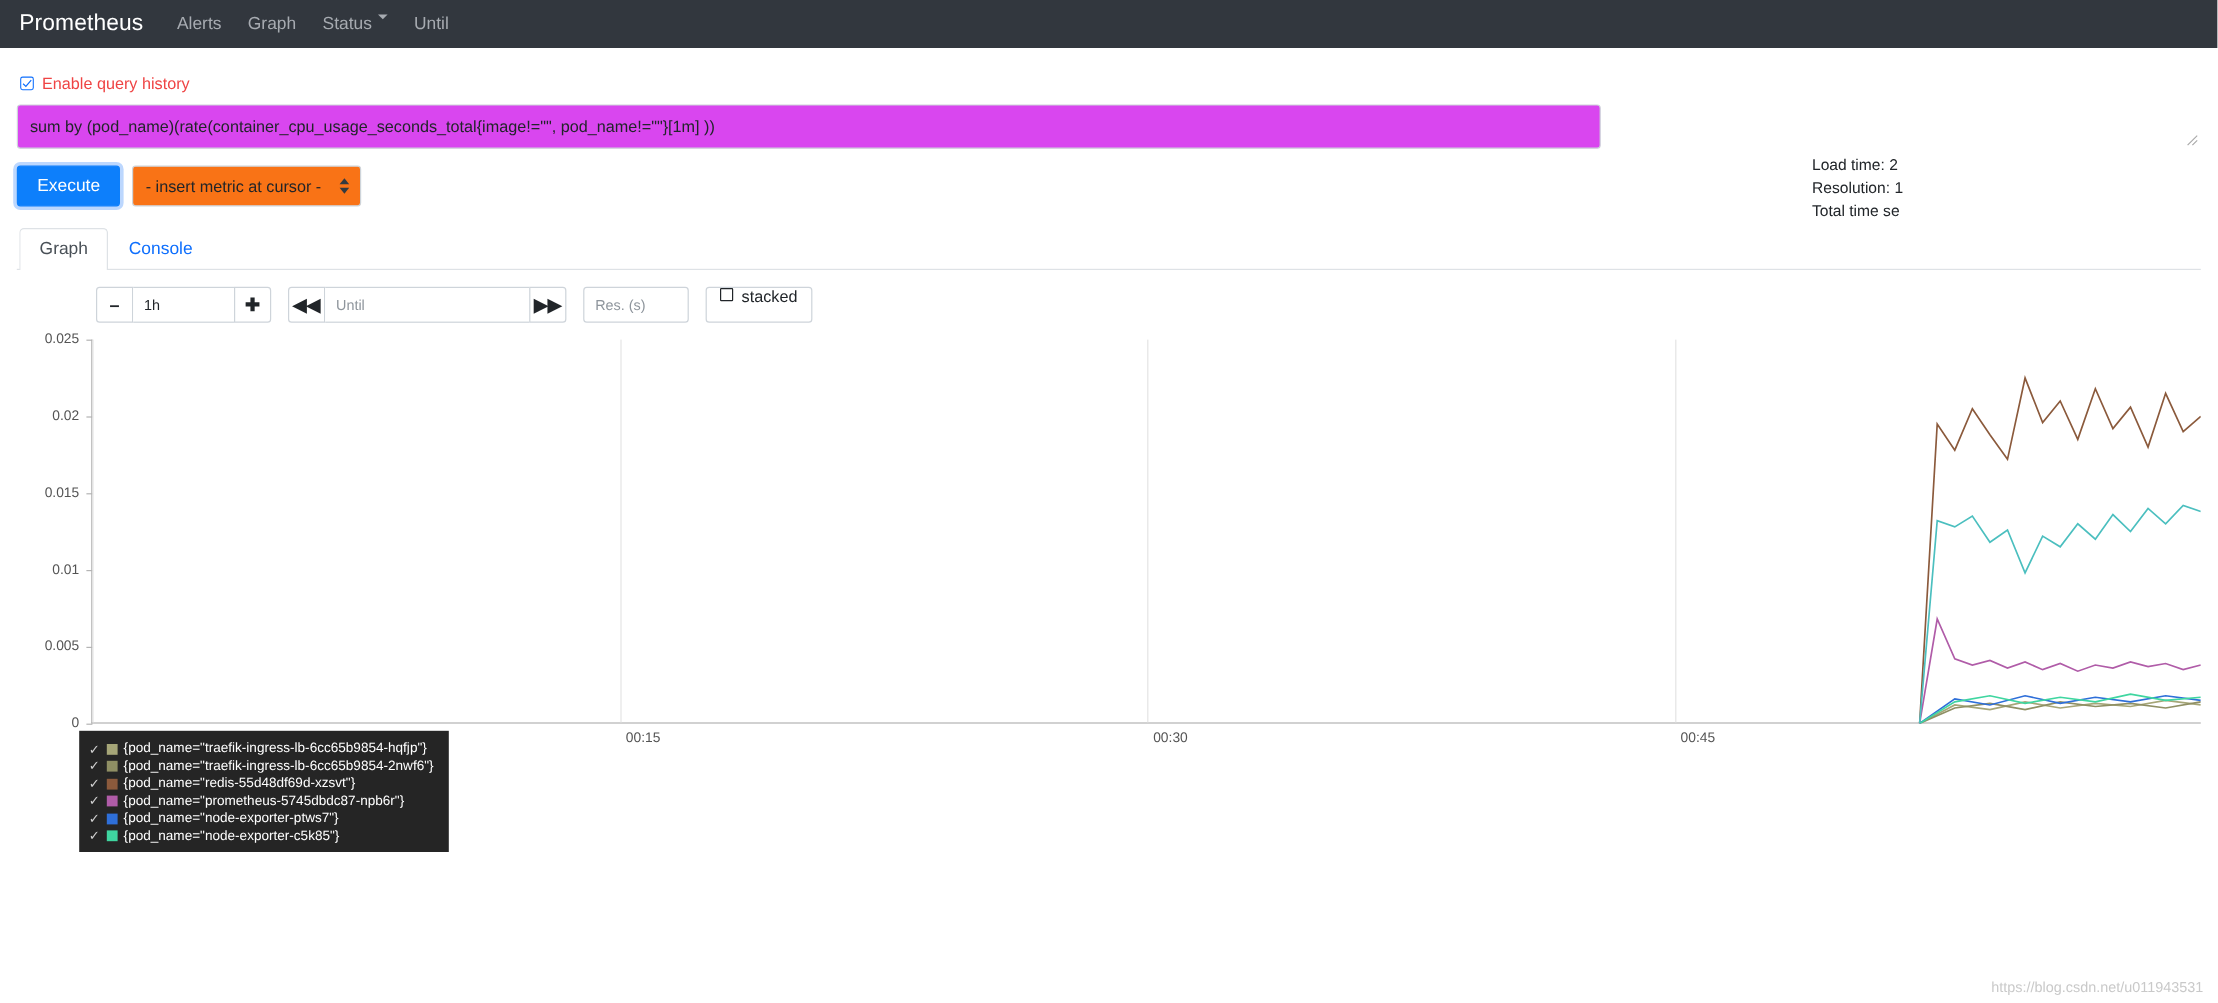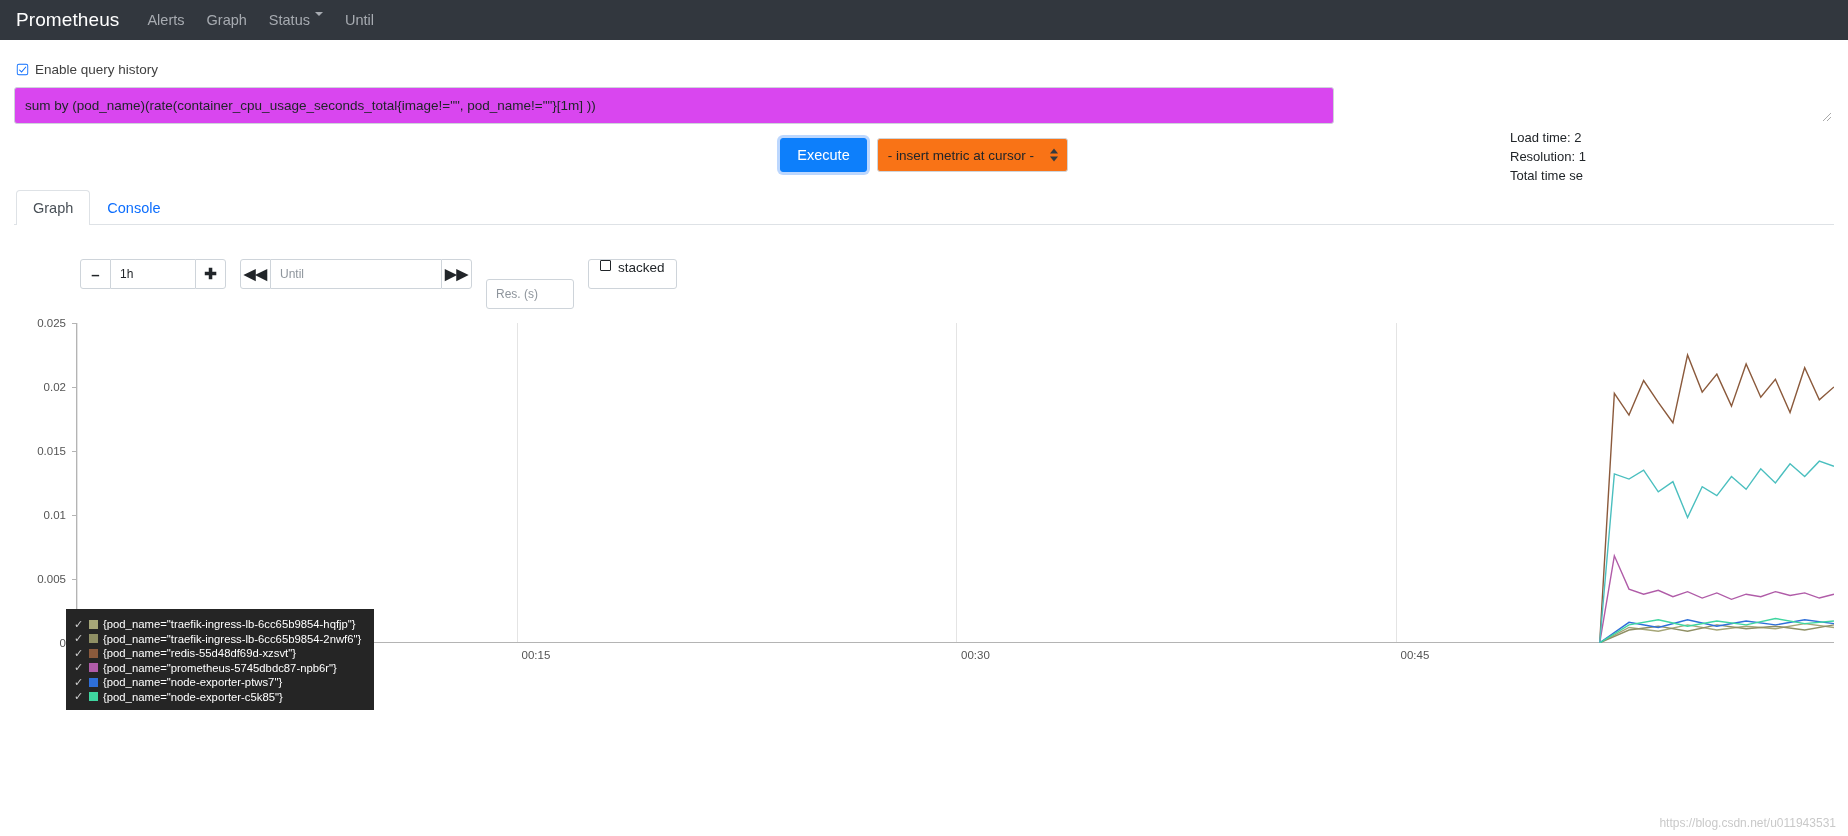--- a/index.html
+++ b/index.html
@@ -57,21 +57,21 @@
     padding: 22px 0 10px 2px;
   }
   .chk-icon {
     width: 13px; height: 13px;
     position: relative;
     color: #0d6efd;
     flex: none;
   }
   .chk-icon svg { display: block; }
   .history-label {
-    color: #404040;
+    color: #ef4444;
     font-size: 13.5px;
     cursor: pointer;
     text-align: right;
   }
 
   
   .expr-wrap { position: relative; }
   .expr-input {
     width: 1320px;
     height: 37px;
@@ -107,21 +107,20 @@
     overflow: hidden;
     width: 338px;
   }
 
   
   .exec-row {
     display: flex;
     align-items: center;
     gap: 10px;
     margin-top: 14px;
-    justify-content: center;
   }
   .btn-execute {
     background: #0d7ffb;
     border: 1px solid #0d7ffb;
     color: #fff;
     font-size: 14.5px;
     padding: 8px 16px;
     border-radius: 3px;
     cursor: pointer;
     box-shadow: 0 0 0 3px rgba(13,110,253,.28);
@@ -220,21 +219,20 @@
     color: #8e959c;
     border-left: none;
     border-right: none;
   }
   .res-field {
     width: 88px;
     justify-content: flex-start;
     padding: 0 9px;
     color: #8e959c;
     border-radius: 3px;
-    margin-top: 40px;
   }
   .stacked-btn {
     border: 1px solid #ced4da;
     border-radius: 3px;
     height: 30px;
     padding: 0 11px;
     display: flex;
     gap: 7px;
     font-size: 13.5px;
     background: #fff;

